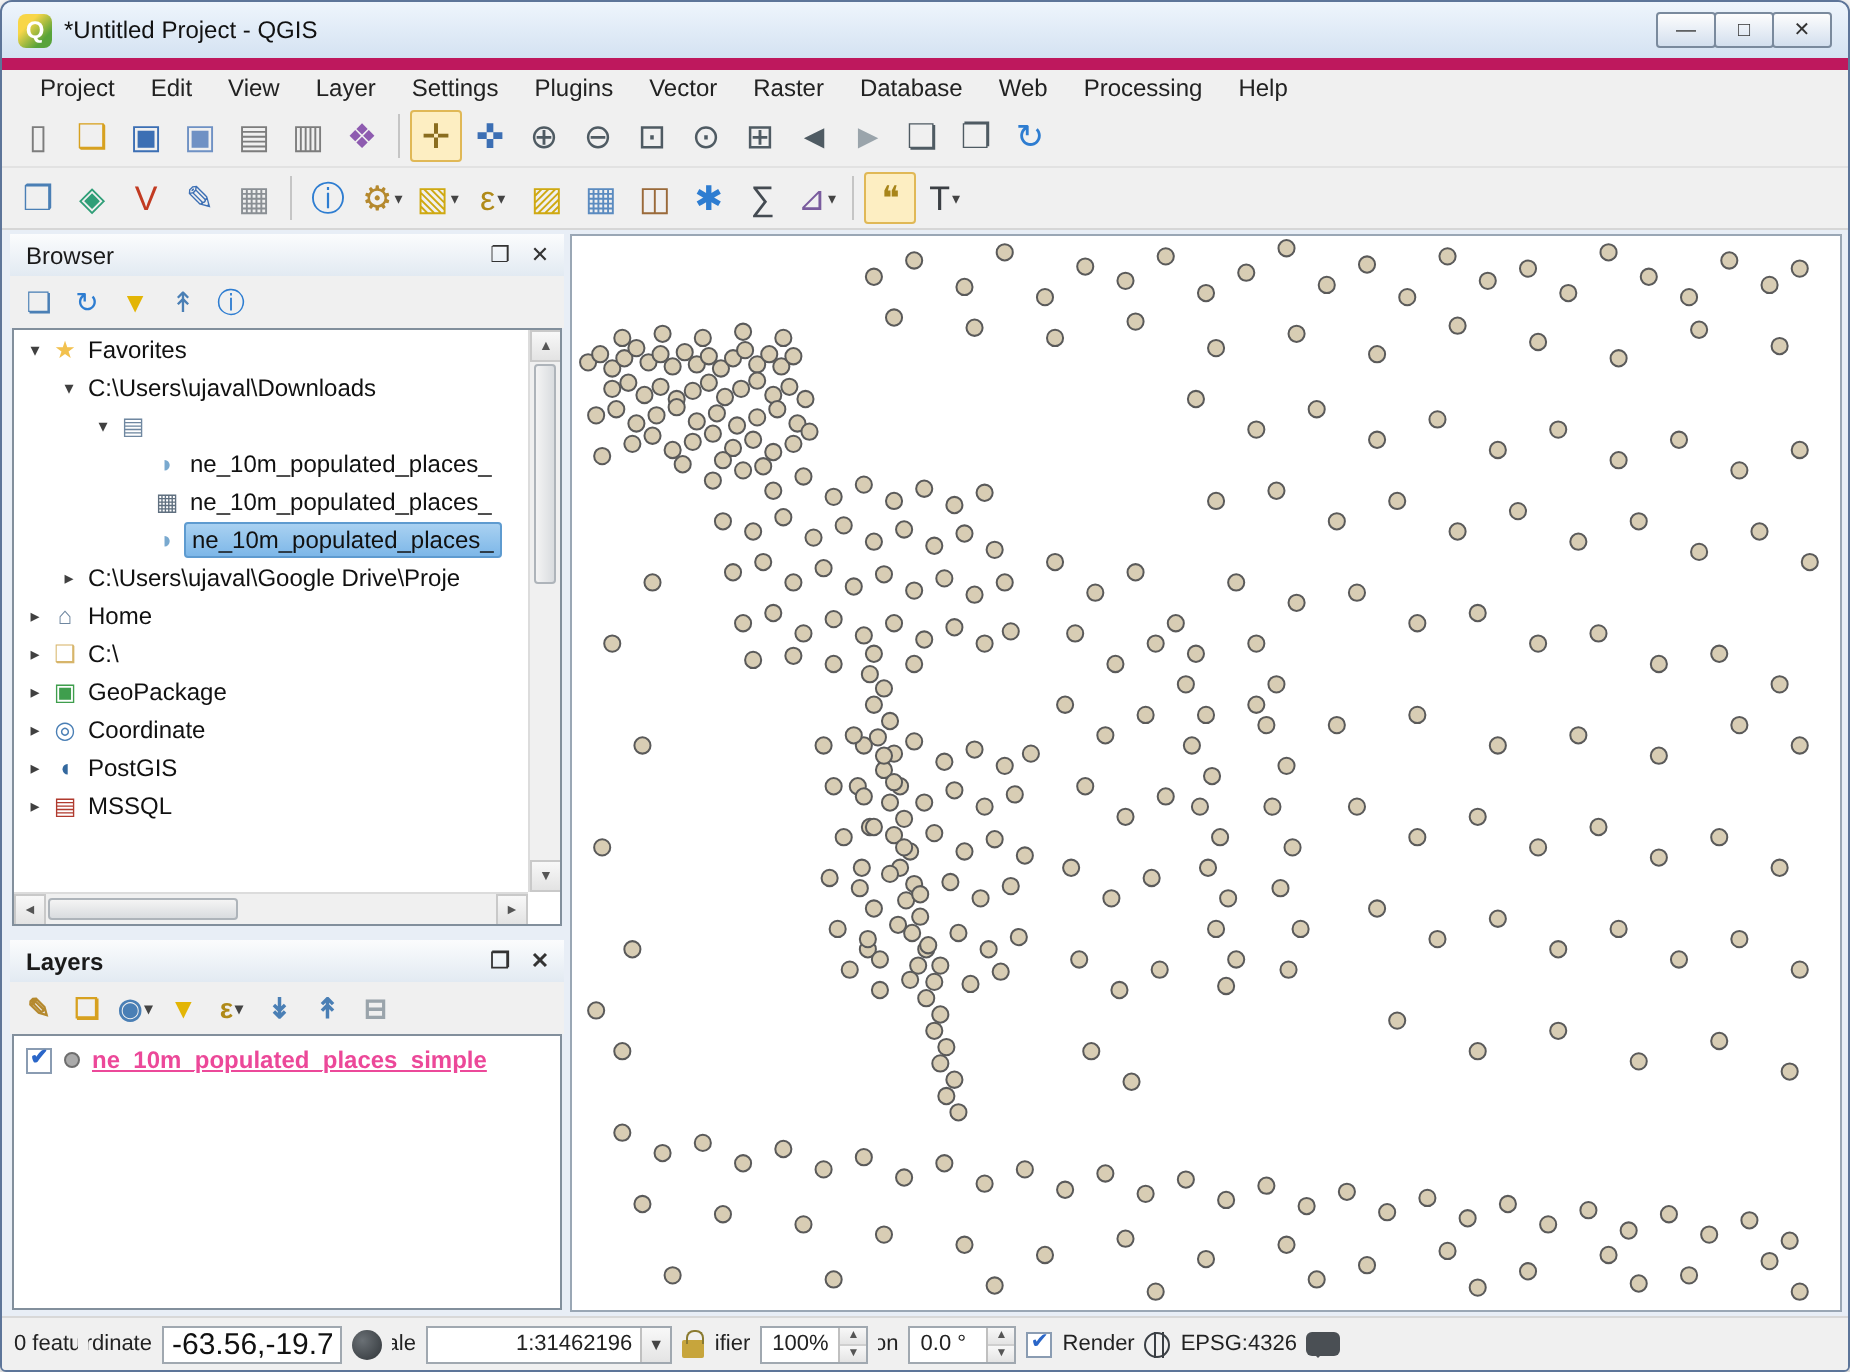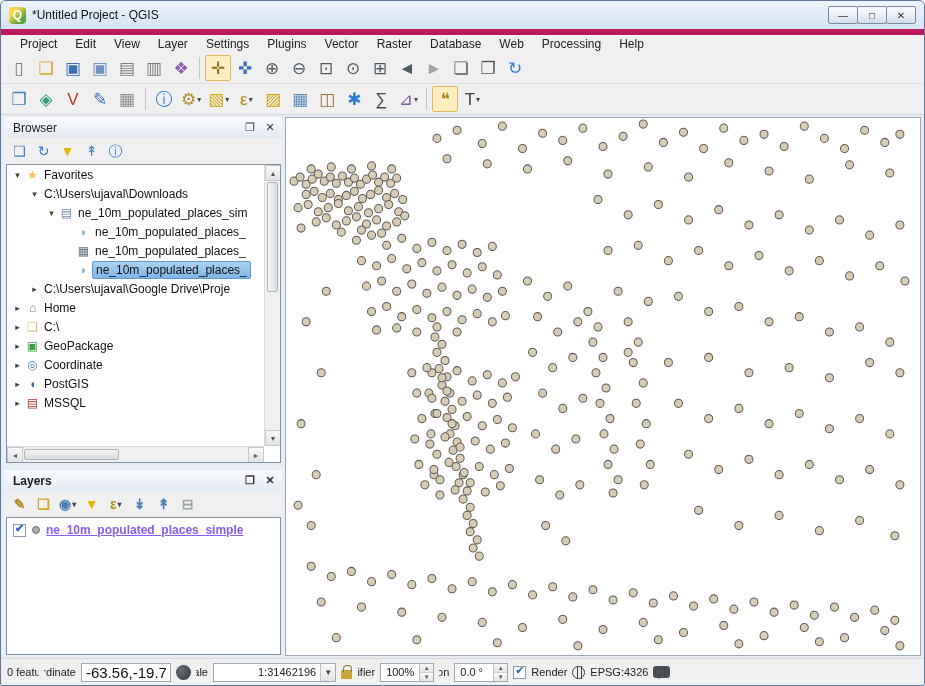--- a/index.html
+++ b/index.html
@@ -60,21 +60,21 @@
   .sc-btn { flex: none; width: 16px; height: 16px; font-size: 7px; color:#555; display:flex; align-items:center; justify-content:center;
     background: linear-gradient(#f8f8f8,#e3e3e3); border: 1px solid #c9c9c9; }
   .vs-thumb { height: 110px; margin: 1px 2px; border: 1px solid #aeb4ba; border-radius: 2px; background: linear-gradient(90deg,#f4f4f4,#d9dcdf); }
   .hs-thumb { width: 95px; margin: 2px 1px; border: 1px solid #aeb4ba; border-radius: 2px; background: linear-gradient(#f4f4f4,#d9dcdf); }
   .vs-space, .hs-space { flex: 1; }
   .splitter { height: 6px; }
   .layers-panel { height: 186px; font-weight: bold; }
   .layers-list { flex: 1; background: #fff; border: 1px solid #828f9c; margin: 0 1px 1px; padding-top: 2px; }
   .layer-row { height: 20px; display: flex; align-items: center; gap: 6px; padding-left: 6px; font-size: 12px; }
   .layer-dot { width: 8px; height: 8px; border-radius: 50%; background: #ababab; border: 1px solid #6e6e6e; }
-  .layer-label { text-decoration: underline; color: #8b5cf6; }
+  .layer-label { text-decoration: underline; color: #ec4899; }
   .cb { width: 13px; height: 13px; border: 1px solid #8a9cb2; background: #fff; position: relative; flex: none; }
   .cb.checked::after { content: "✔"; position: absolute; top: -3px; left: 1px; font-size: 11px; color: #2a66c8; }
   
   .map { flex: 1; background: #fff; border: 1px solid #9aa7b5; position: relative; overflow: hidden; }
   .map svg { position: absolute; inset: 0; width: 100%; height: 100%; }
   
   .statusbar { height: 27px; background: #f0f0f0; border-top: 1px solid #d8d8d8;
     display: flex; align-items: center; padding: 0 6px; gap: 5px; font-size: 11px; color: #222; }
   .locate-wrap { position: relative; }
   .locate-input { width: 212px; height: 19px; border: 1px solid #a9b4c0; border-radius: 10px;
@@ -295,21 +295,20 @@
                 <span class="tree-icon" style="color: rgb(242, 193, 78);">★</span>
                 <span class="tree-label">Favorites</span>
               </div>
               <div class="tree-row" style="padding-left: 21px;">
                 <span class="tree-arrow">▾</span>
                 <span class="tree-label">C:\Users\ujaval\Downloads</span>
               </div>
               <div class="tree-row" style="padding-left: 38px;">
                 <span class="tree-arrow">▾</span>
                 <span class="tree-icon" style="color: rgb(111, 135, 160);">▤</span>
-                <span class="tree-label">ne_10m_populated_places_sim</span>
               </div>
               <div class="tree-row" style="padding-left: 55px;">
                 <span class="tree-arrow"></span>
                 <span class="tree-icon" style="color: rgb(121, 169, 207);">◗</span>
                 <span class="tree-label">ne_10m_populated_places_</span>
               </div>
               <div class="tree-row" style="padding-left: 55px;">
                 <span class="tree-arrow"></span>
                 <span class="tree-icon" style="color: rgb(95, 111, 127);">▦</span>
                 <span class="tree-label">ne_10m_populated_places_</span>

